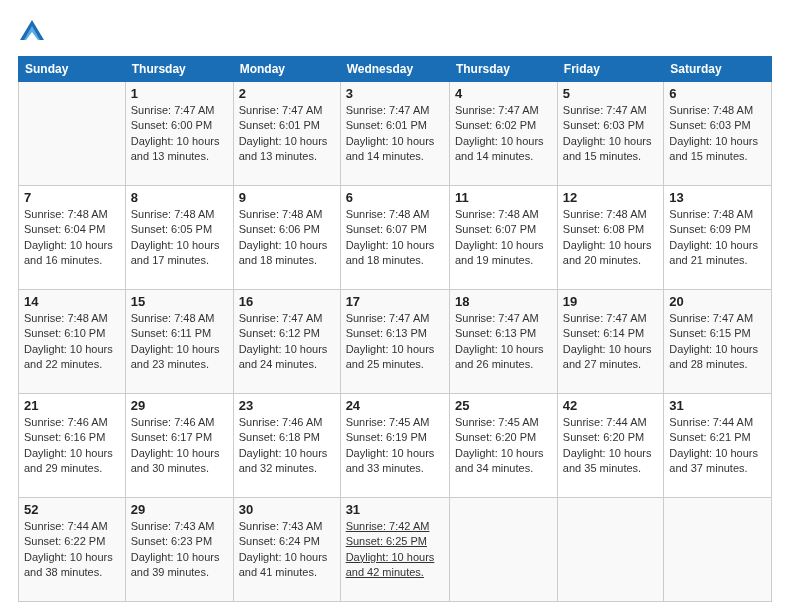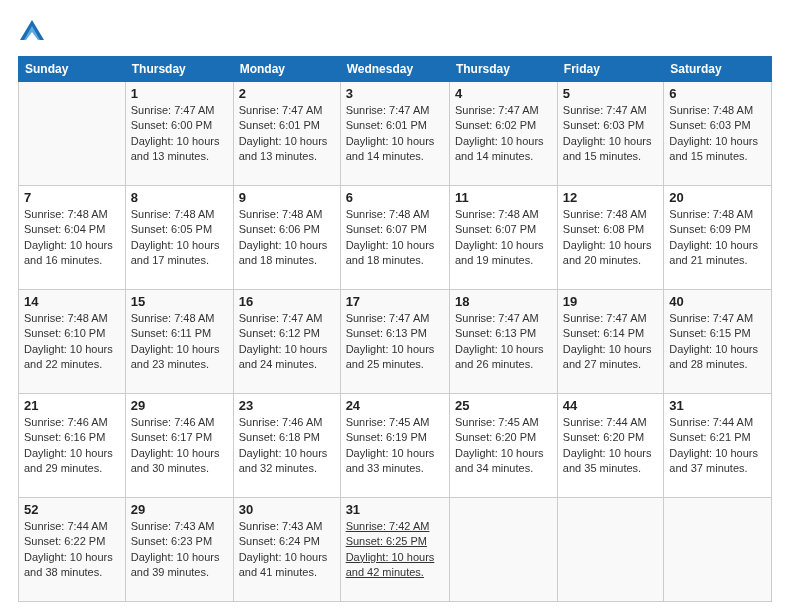--- a/index.html
+++ b/index.html
@@ -201,21 +201,21 @@
 Sunset: 6:07 PM
 Daylight: 10 hours and 19 minutes.</div>
           </td>
           <td>
             <span class="day-num">12</span>
             <div class="day-info" style="white-space: pre-line;">Sunrise: 7:48 AM
 Sunset: 6:08 PM
 Daylight: 10 hours and 20 minutes.</div>
           </td>
           <td>
-            <span class="day-num">20</span>
+            <span class="day-num">13</span>
             <div class="day-info" style="white-space: pre-line;">Sunrise: 7:48 AM
 Sunset: 6:09 PM
 Daylight: 10 hours and 21 minutes.</div>
           </td>
         </tr>
         <tr>
           <td>
             <span class="day-num">14</span>
             <div class="day-info" style="white-space: pre-line;">Sunrise: 7:48 AM
 Sunset: 6:10 PM
@@ -245,21 +245,21 @@
 Sunset: 6:13 PM
 Daylight: 10 hours and 26 minutes.</div>
           </td>
           <td>
             <span class="day-num">19</span>
             <div class="day-info" style="white-space: pre-line;">Sunrise: 7:47 AM
 Sunset: 6:14 PM
 Daylight: 10 hours and 27 minutes.</div>
           </td>
           <td>
-            <span class="day-num">40</span>
+            <span class="day-num">20</span>
             <div class="day-info" style="white-space: pre-line;">Sunrise: 7:47 AM
 Sunset: 6:15 PM
 Daylight: 10 hours and 28 minutes.</div>
           </td>
         </tr>
         <tr>
           <td>
             <span class="day-num">21</span>
             <div class="day-info" style="white-space: pre-line;">Sunrise: 7:46 AM
 Sunset: 6:16 PM
@@ -283,21 +283,21 @@
 Sunset: 6:19 PM
 Daylight: 10 hours and 33 minutes.</div>
           </td>
           <td>
             <span class="day-num">25</span>
             <div class="day-info" style="white-space: pre-line;">Sunrise: 7:45 AM
 Sunset: 6:20 PM
 Daylight: 10 hours and 34 minutes.</div>
           </td>
           <td>
-            <span class="day-num">44</span>
+            <span class="day-num">42</span>
             <div class="day-info" style="white-space: pre-line;">Sunrise: 7:44 AM
 Sunset: 6:20 PM
 Daylight: 10 hours and 35 minutes.</div>
           </td>
           <td>
             <span class="day-num">31</span>
             <div class="day-info" style="white-space: pre-line;">Sunrise: 7:44 AM
 Sunset: 6:21 PM
 Daylight: 10 hours and 37 minutes.</div>
           </td>

